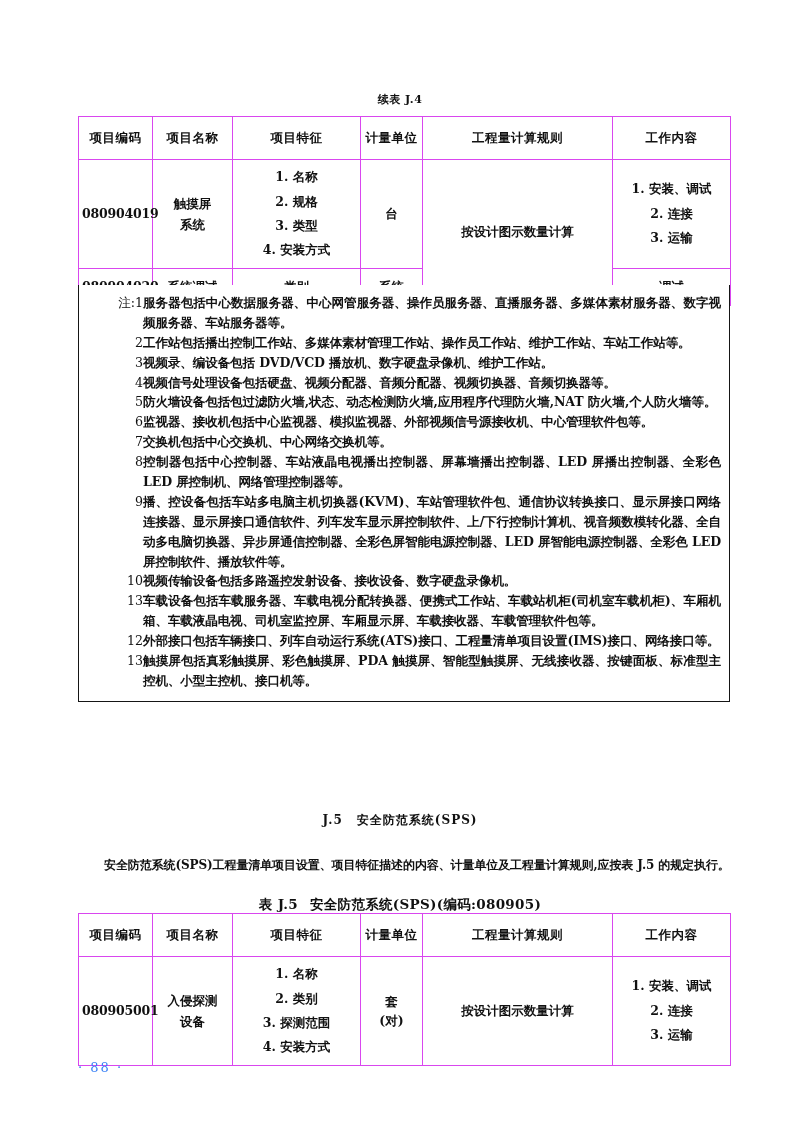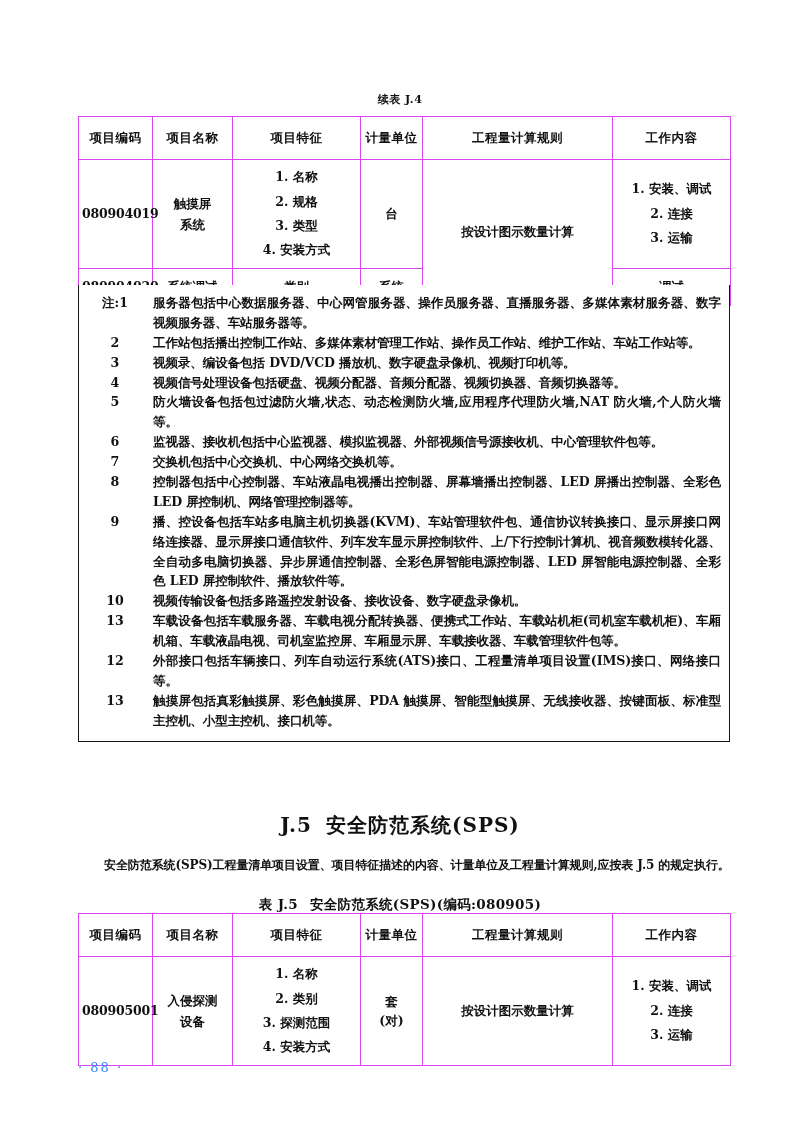--- a/index.html
+++ b/index.html
@@ -96,41 +96,40 @@
   .note-row {
     display: flex;
     align-items: flex-start;
     font-size: 12.6px;
     font-weight: bold;
     line-height: 1.58;
     font-family: "DejaVu Serif", "Liberation Serif", serif;
   }
   .note-num {
     flex: 0 0 56px;
-    text-align: center;
-    padding-right: 10px;
+    text-align: right;
     white-space: nowrap;
-    font-weight: bold;
+    font-weight: normal;
   }
   .note-num.first { letter-spacing: 0px; }
   .note-text {
     flex: 1 1 auto;
     text-align: justify;
     text-justify: inter-ideograph;
     letter-spacing: -0.15px;
   }
 
   
   .sec-head {
     position: absolute;
     left: 0;
     top: 812px;
     width: 800px;
     text-align: center;
-    font-size: 20px;
+    font-size: 12px;
     font-weight: bold;
     letter-spacing: 1px;
     font-family: "DejaVu Serif", "Liberation Serif", serif;
   }
   .sec-head .num { margin-right: 14px; }
 
   .sec-para {
     position: absolute;
     left: 78px;
     top: 855px;
@@ -236,21 +235,21 @@
     <div class="note-row">
       <span class="note-num first"><span>注:</span><span>1</span></span>
       <span class="note-text">服务器包括中心数据服务器、中心网管服务器、操作员服务器、直播服务器、多媒体素材服务器、数字视频服务器、车站服务器等。</span>
     </div>
     <div class="note-row">
       <span class="note-num">2</span>
       <span class="note-text">工作站包括播出控制工作站、多媒体素材管理工作站、操作员工作站、维护工作站、车站工作站等。</span>
     </div>
     <div class="note-row">
       <span class="note-num">3</span>
-      <span class="note-text">视频录、编设备包括 DVD/VCD 播放机、数字硬盘录像机、视频打印机等。</span>
+      <span class="note-text">视频录、编设备包括 DVD/VCD 播放机、数字硬盘录像机、维护工作站。</span>
     </div>
     <div class="note-row">
       <span class="note-num">4</span>
       <span class="note-text">视频信号处理设备包括硬盘、视频分配器、音频分配器、视频切换器、音频切换器等。</span>
     </div>
     <div class="note-row">
       <span class="note-num">5</span>
       <span class="note-text">防火墙设备包括包过滤防火墙,状态、动态检测防火墙,应用程序代理防火墙,NAT 防火墙,个人防火墙等。</span>
     </div>
     <div class="note-row">

